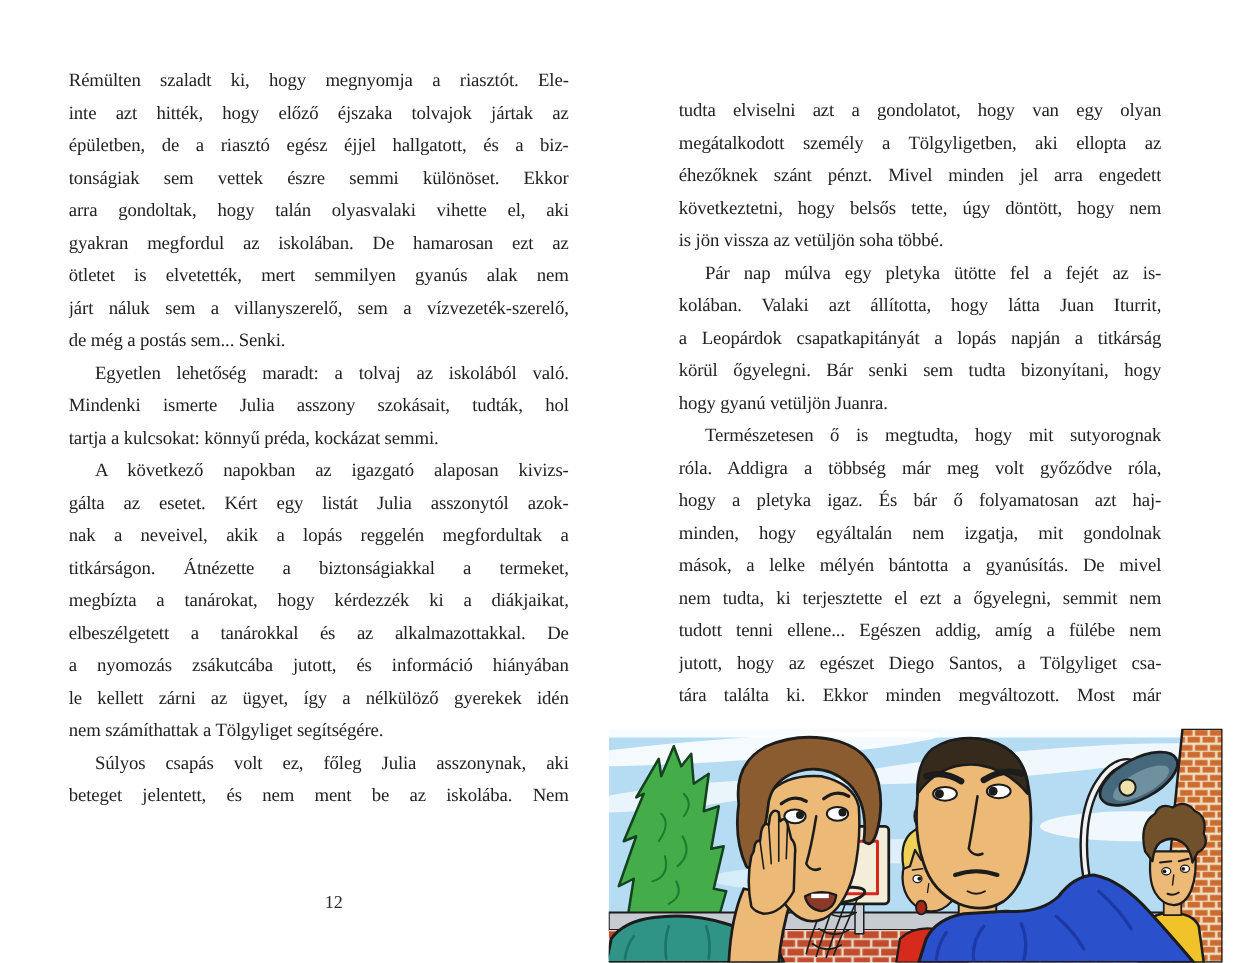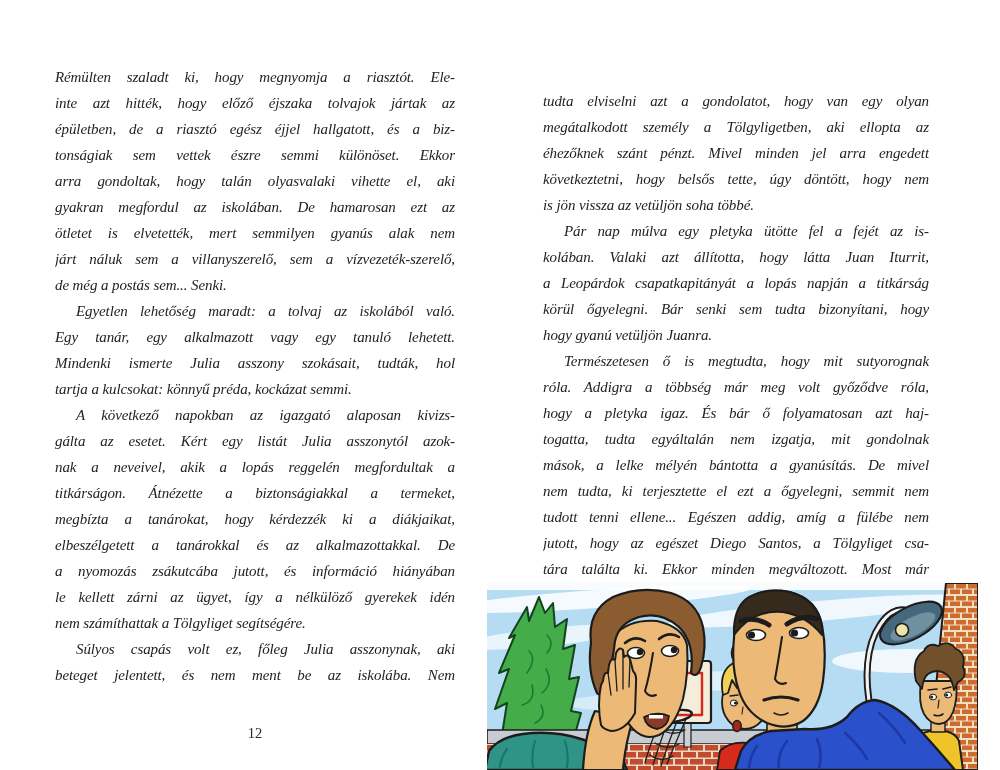--- a/index.html
+++ b/index.html
@@ -1,51 +1,50 @@
 <!DOCTYPE html>
 <html><head>
 <meta charset="utf-8">
 <style>
   html,body{margin:0;padding:0;}
   body{
     width:1000px;height:770px;background:#ffffff;position:relative;overflow:hidden;
     font-family:"Liberation Serif", serif;color:#222222;
   }
-  .column{position:absolute;top:64px;font-style:italic;}
+  .column{position:absolute;top:52px;}
   #col-left{left:55px;width:400px;}
   #col-right{left:543px;width:386px;margin-top:24px;}
   .line{
     font-size:15px;line-height:26px;height:26px;overflow:hidden;
     text-align:justify;text-align-last:justify;letter-spacing:-0.1px;
   }
   .line.pend{text-align-last:left;}
   .line.ind{text-indent:21px;}
   .pageno{
-    position:absolute;left:55px;width:400px;top:709px;text-align:center;
-    font-size:14.5px;line-height:26px;color:#2a2a2a;margin-top:11px;
+    position:absolute;left:67px;width:400px;top:709px;text-align:center;
+    font-size:14.5px;line-height:26px;color:#2a2a2a;
   }
   .illus{position:absolute;left:487px;top:583px;width:491px;height:187px;display:block;}
 </style>
 </head>
 <body>
 
 <div>
 
   <div class="column" id="col-left">
     <div class="line">Rémülten szaladt ki, hogy megnyomja a riasztót. Ele-</div>
     <div class="line">inte azt hitték, hogy előző éjszaka tolvajok jártak az</div>
     <div class="line">épületben, de a riasztó egész éjjel hallgatott, és a biz-</div>
     <div class="line">tonságiak sem vettek észre semmi különöset. Ekkor</div>
     <div class="line">arra gondoltak, hogy talán olyasvalaki vihette el, aki</div>
     <div class="line">gyakran megfordul az iskolában. De hamarosan ezt az</div>
     <div class="line">ötletet is elvetették, mert semmilyen gyanús alak nem</div>
     <div class="line">járt náluk sem a villanyszerelő, sem a vízvezeték-szerelő,</div>
     <div class="line pend">de még a postás sem... Senki.</div>
     <div class="line ind">Egyetlen lehetőség maradt: a tolvaj az iskolából való.</div>
-    <div class="line">Egy tanár, egy alkalmazott vagy egy tanuló lehetett.</div>
     <div class="line">Mindenki ismerte Julia asszony szokásait, tudták, hol</div>
     <div class="line pend">tartja a kulcsokat: könnyű préda, kockázat semmi.</div>
     <div class="line ind">A következő napokban az igazgató alaposan kivizs-</div>
     <div class="line">gálta az esetet. Kért egy listát Julia asszonytól azok-</div>
     <div class="line">nak a neveivel, akik a lopás reggelén megfordultak a</div>
     <div class="line">titkárságon. Átnézette a biztonságiakkal a termeket,</div>
     <div class="line">megbízta a tanárokat, hogy kérdezzék ki a diákjaikat,</div>
     <div class="line">elbeszélgetett a tanárokkal és az alkalmazottakkal. De</div>
     <div class="line">a nyomozás zsákutcába jutott, és információ hiányában</div>
     <div class="line">le kellett zárni az ügyet, így a nélkülöző gyerekek idén</div>
@@ -63,21 +62,21 @@
     <div class="line">következtetni, hogy belsős tette, úgy döntött, hogy nem</div>
     <div class="line pend">is jön vissza az vetüljön soha többé.</div>
     <div class="line ind">Pár nap múlva egy pletyka ütötte fel a fejét az is-</div>
     <div class="line">kolában. Valaki azt állította, hogy látta Juan Iturrit,</div>
     <div class="line">a Leopárdok csapatkapitányát a lopás napján a titkárság</div>
     <div class="line">körül őgyelegni. Bár senki sem tudta bizonyítani, hogy</div>
     <div class="line pend">hogy gyanú vetüljön Juanra.</div>
     <div class="line ind">Természetesen ő is megtudta, hogy mit sutyorognak</div>
     <div class="line">róla. Addigra a többség már meg volt győződve róla,</div>
     <div class="line">hogy a pletyka igaz. És bár ő folyamatosan azt haj-</div>
-    <div class="line">togatta, tudta egyáltalán nem izgatja, mit gondolnak</div>
+    <div class="line">minden, hogy egyáltalán nem izgatja, mit gondolnak</div>
     <div class="line">mások, a lelke mélyén bántotta a gyanúsítás. De mivel</div>
     <div class="line">nem tudta, ki terjesztette el ezt a őgyelegni, semmit nem</div>
     <div class="line">tudott tenni ellene... Egészen addig, amíg a fülébe nem</div>
     <div class="line">jutott, hogy az egészet Diego Santos, a Tölgyliget csa-</div>
     <div class="line">tára találta ki. Ekkor minden megváltozott. Most már</div>
   </div>
 
   <svg class="illus" viewBox="0 0 491 187" stroke-linejoin="round" stroke-linecap="round">
     <defs>
       <pattern id="pbrick" width="30" height="14" patternUnits="userSpaceOnUse">

